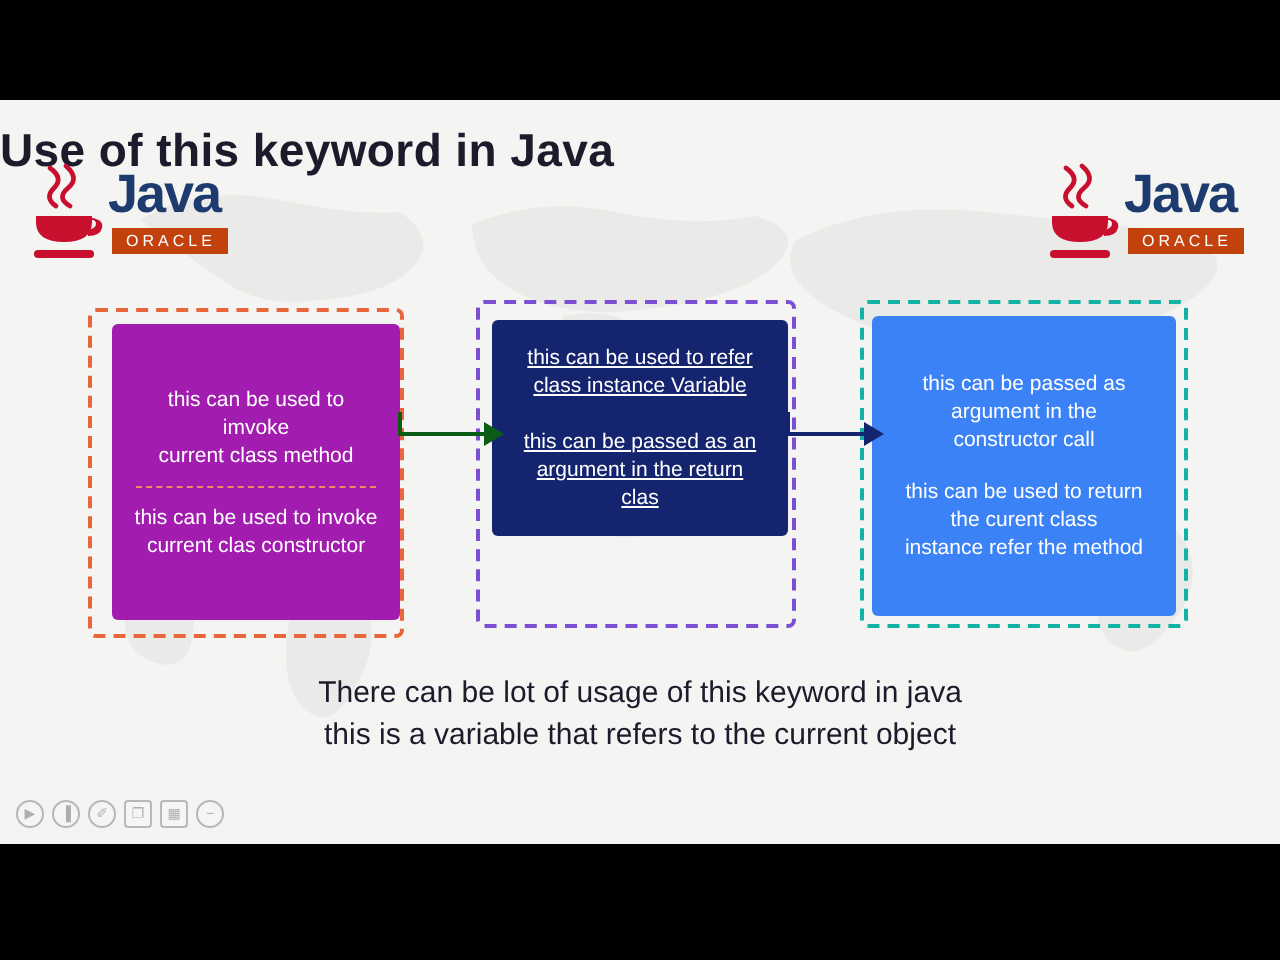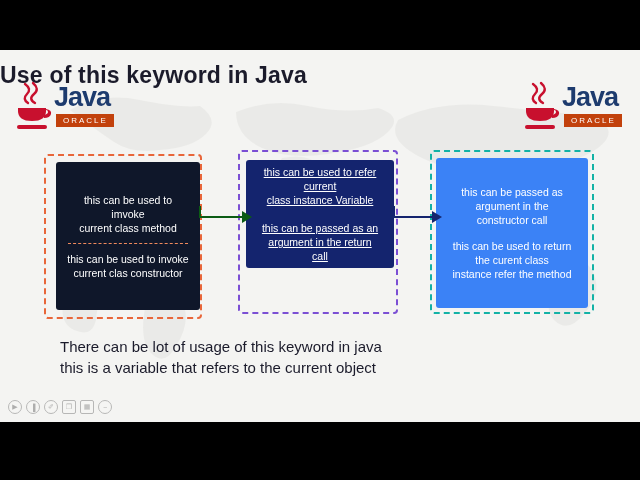--- a/index.html
+++ b/index.html
@@ -101,21 +101,21 @@
     padding: 4px 8px;
   }
   .block .line {
     text-align: center;
     font-size: 10.5px;
     line-height: 14px;
     font-weight: 400;
   }
   #block-green {
     left: 56px; top: 112px; width: 144px; height: 148px;
-    background: #0f172a;
+    background: #a21caf;
   }
   #block-green .sec { padding: 6px 2px; }
   #block-green .divider {
     height: 0; border-top: 1px dashed #f08a5d;
     margin: 2px 4px;
   }
   #block-blue {
     left: 246px; top: 110px; width: 148px; height: 108px;
     background: #14246e;
     text-decoration: underline;
@@ -129,21 +129,21 @@
 
   
   .arrow { position: absolute; }
   #arrow-1 { left: 198px; top: 152px; width: 56px; height: 30px; }
   #arrow-2 { left: 392px; top: 152px; width: 52px; height: 30px; }
 
   
   #caption {
     position: absolute;
     left: 60px; top: 286px; width: 520px;
-    text-align: left;
+    text-align: center;
     color: #1b1b2b;
     font-size: 15px;
     line-height: 21px;
     font-weight: 500;
   }
 
   
   #toolbar {
     position: absolute;
     left: 8px; bottom: 8px;
@@ -234,27 +234,26 @@
       <div class="divider"></div>
       <div class="sec">
         <div class="line">this can be used to invoke</div>
         <div class="line">current clas constructor</div>
       </div>
     </div>
 
     <div class="block" id="block-blue">
       <div class="sec">
         <div class="line">this can be used to refer</div>
-        <div class="line">current</div>
         <div class="line">class instance Variable</div>
       </div>
       <div class="sec">
         <div class="line">this can be passed as an</div>
         <div class="line">argument in the return</div>
-        <div class="line">call</div>
+        <div class="line">clas</div>
       </div>
     </div>
 
     <div class="block" id="block-red">
       <div class="sec">
         <div class="line">this can be passed as</div>
         <div class="line">argument in the</div>
         <div class="line">constructor call</div>
       </div>
       <div class="sec">

